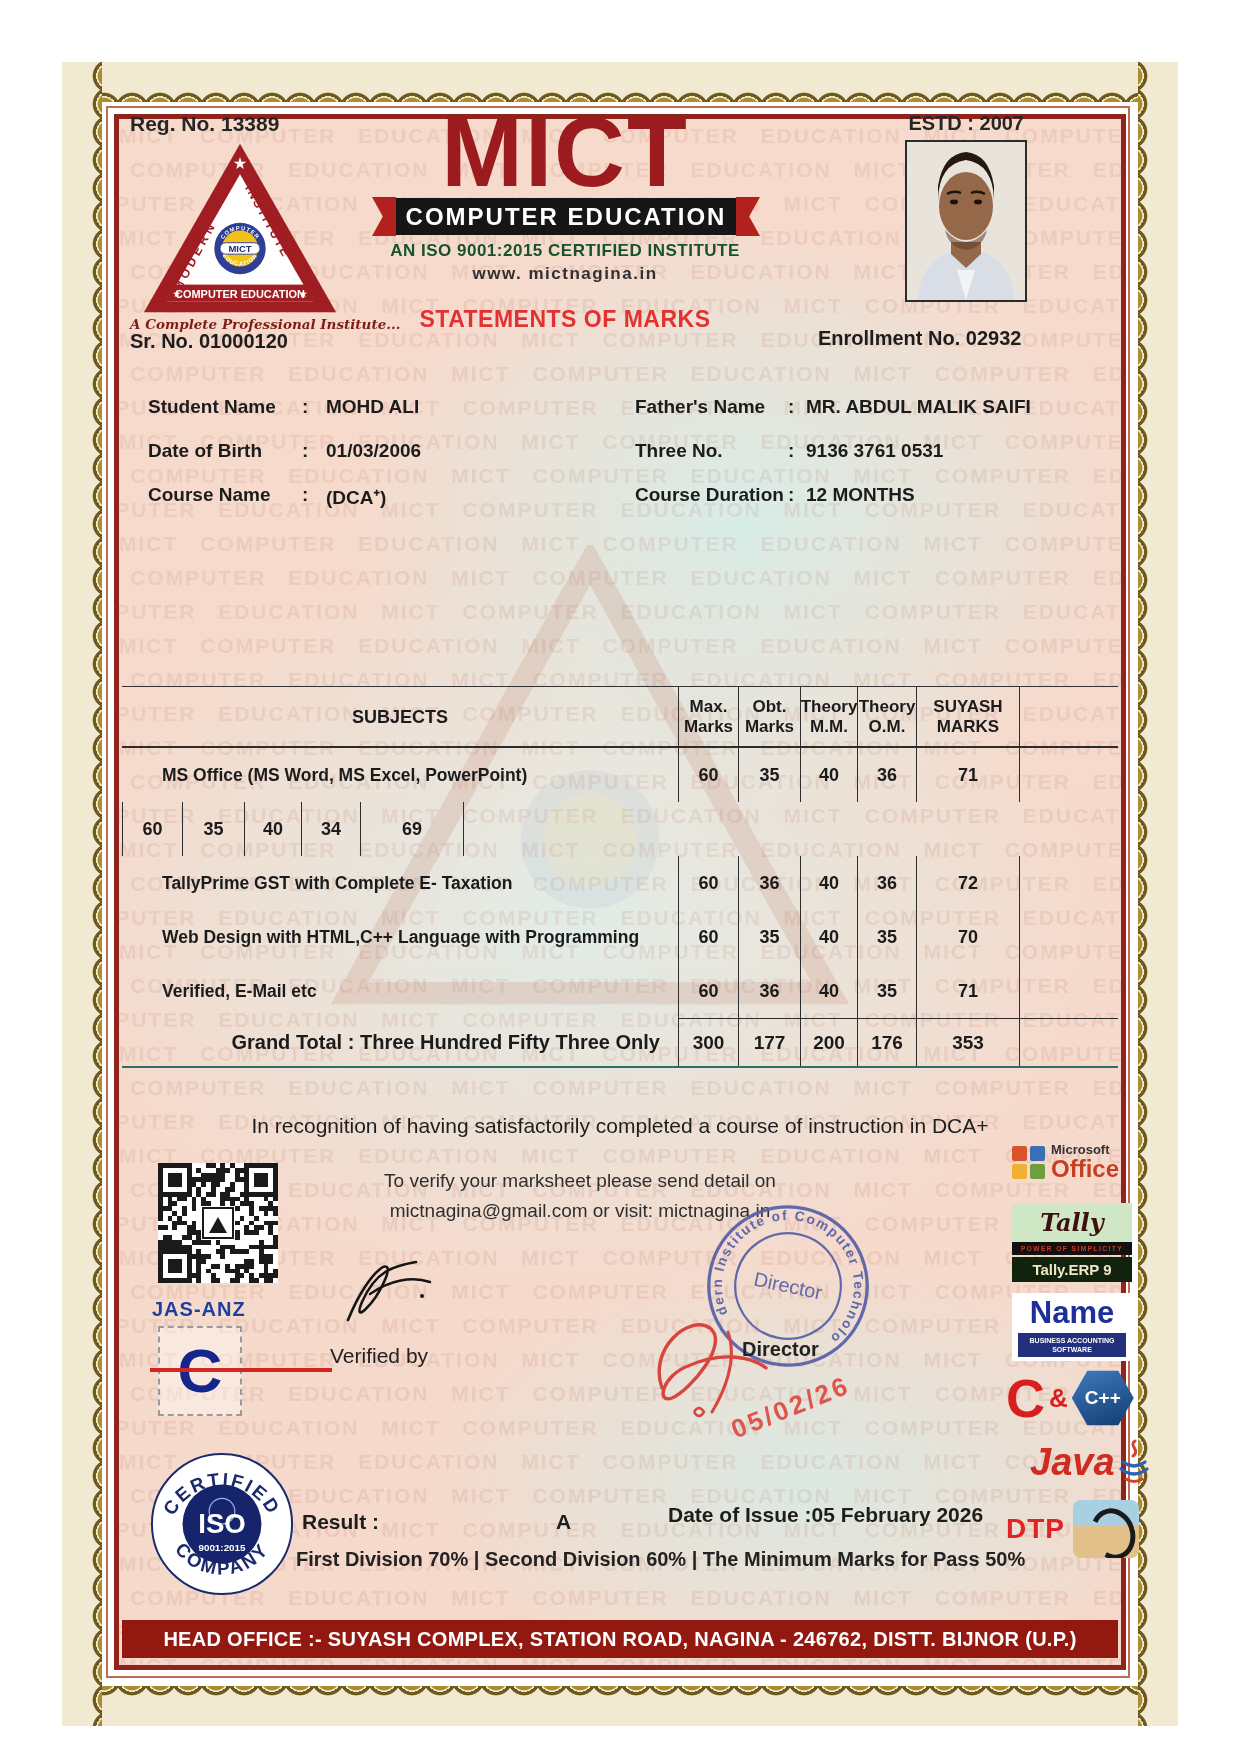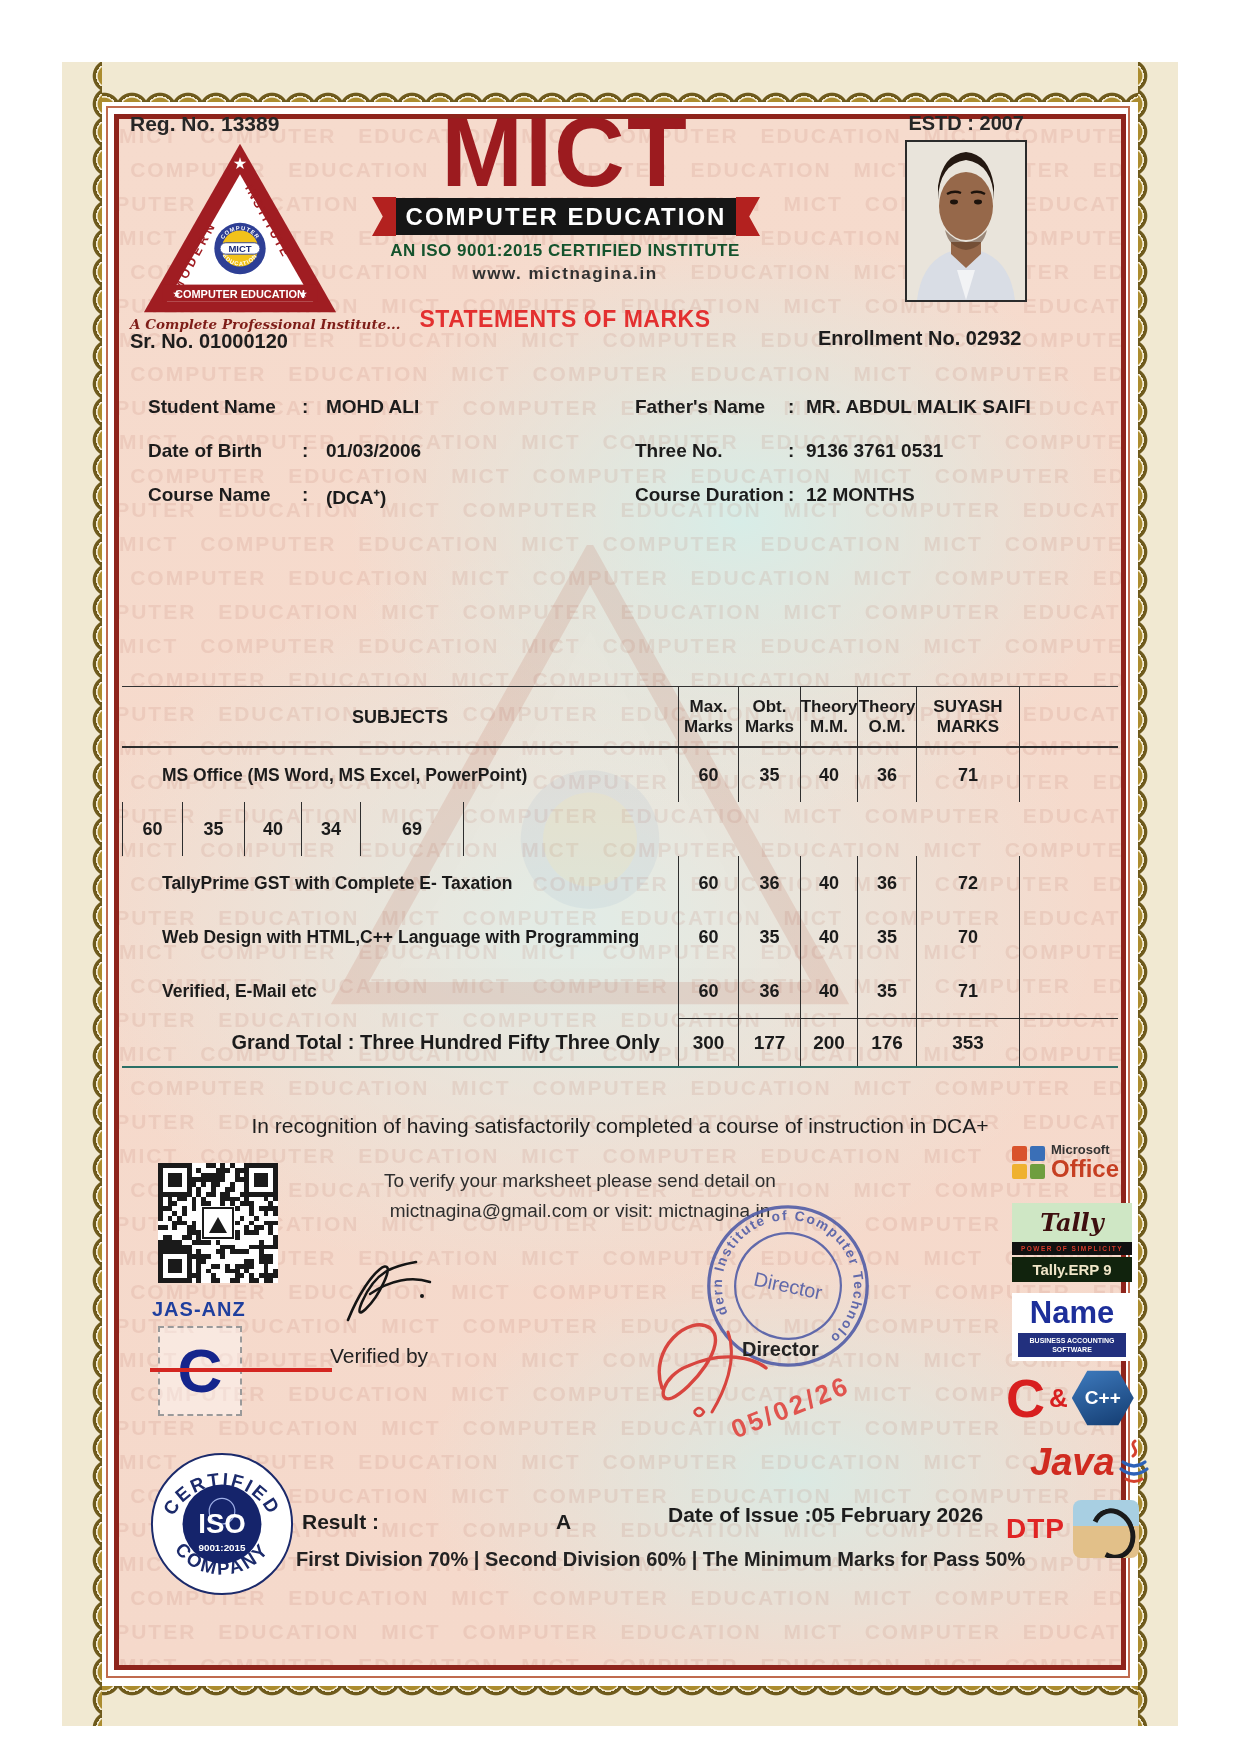--- a/index.html
+++ b/index.html
@@ -801,14 +801,15 @@
     <text x="75" y="102" font-size="10" font-weight="bold" fill="#ffffff" text-anchor="middle">9001:2015</text>
   </svg>
 
   <div class="abs result-label">Result :</div>
   <div class="abs result-value">A</div>
   <div class="abs issue-line">
     <span>Date of Issue :</span><span>05 February 2026</span>
   </div>
   <div class="abs divisions">First Division 70%  |  Second Division 60%  |  The Minimum Marks for Pass 50%</div>
 
+  <div class="abs head-office">HEAD OFFICE :-  SUYASH COMPLEX, STATION ROAD, NAGINA -  246762, DISTT. BIJNOR (U.P.)</div>
 
 </div>
 
 </body></html>

